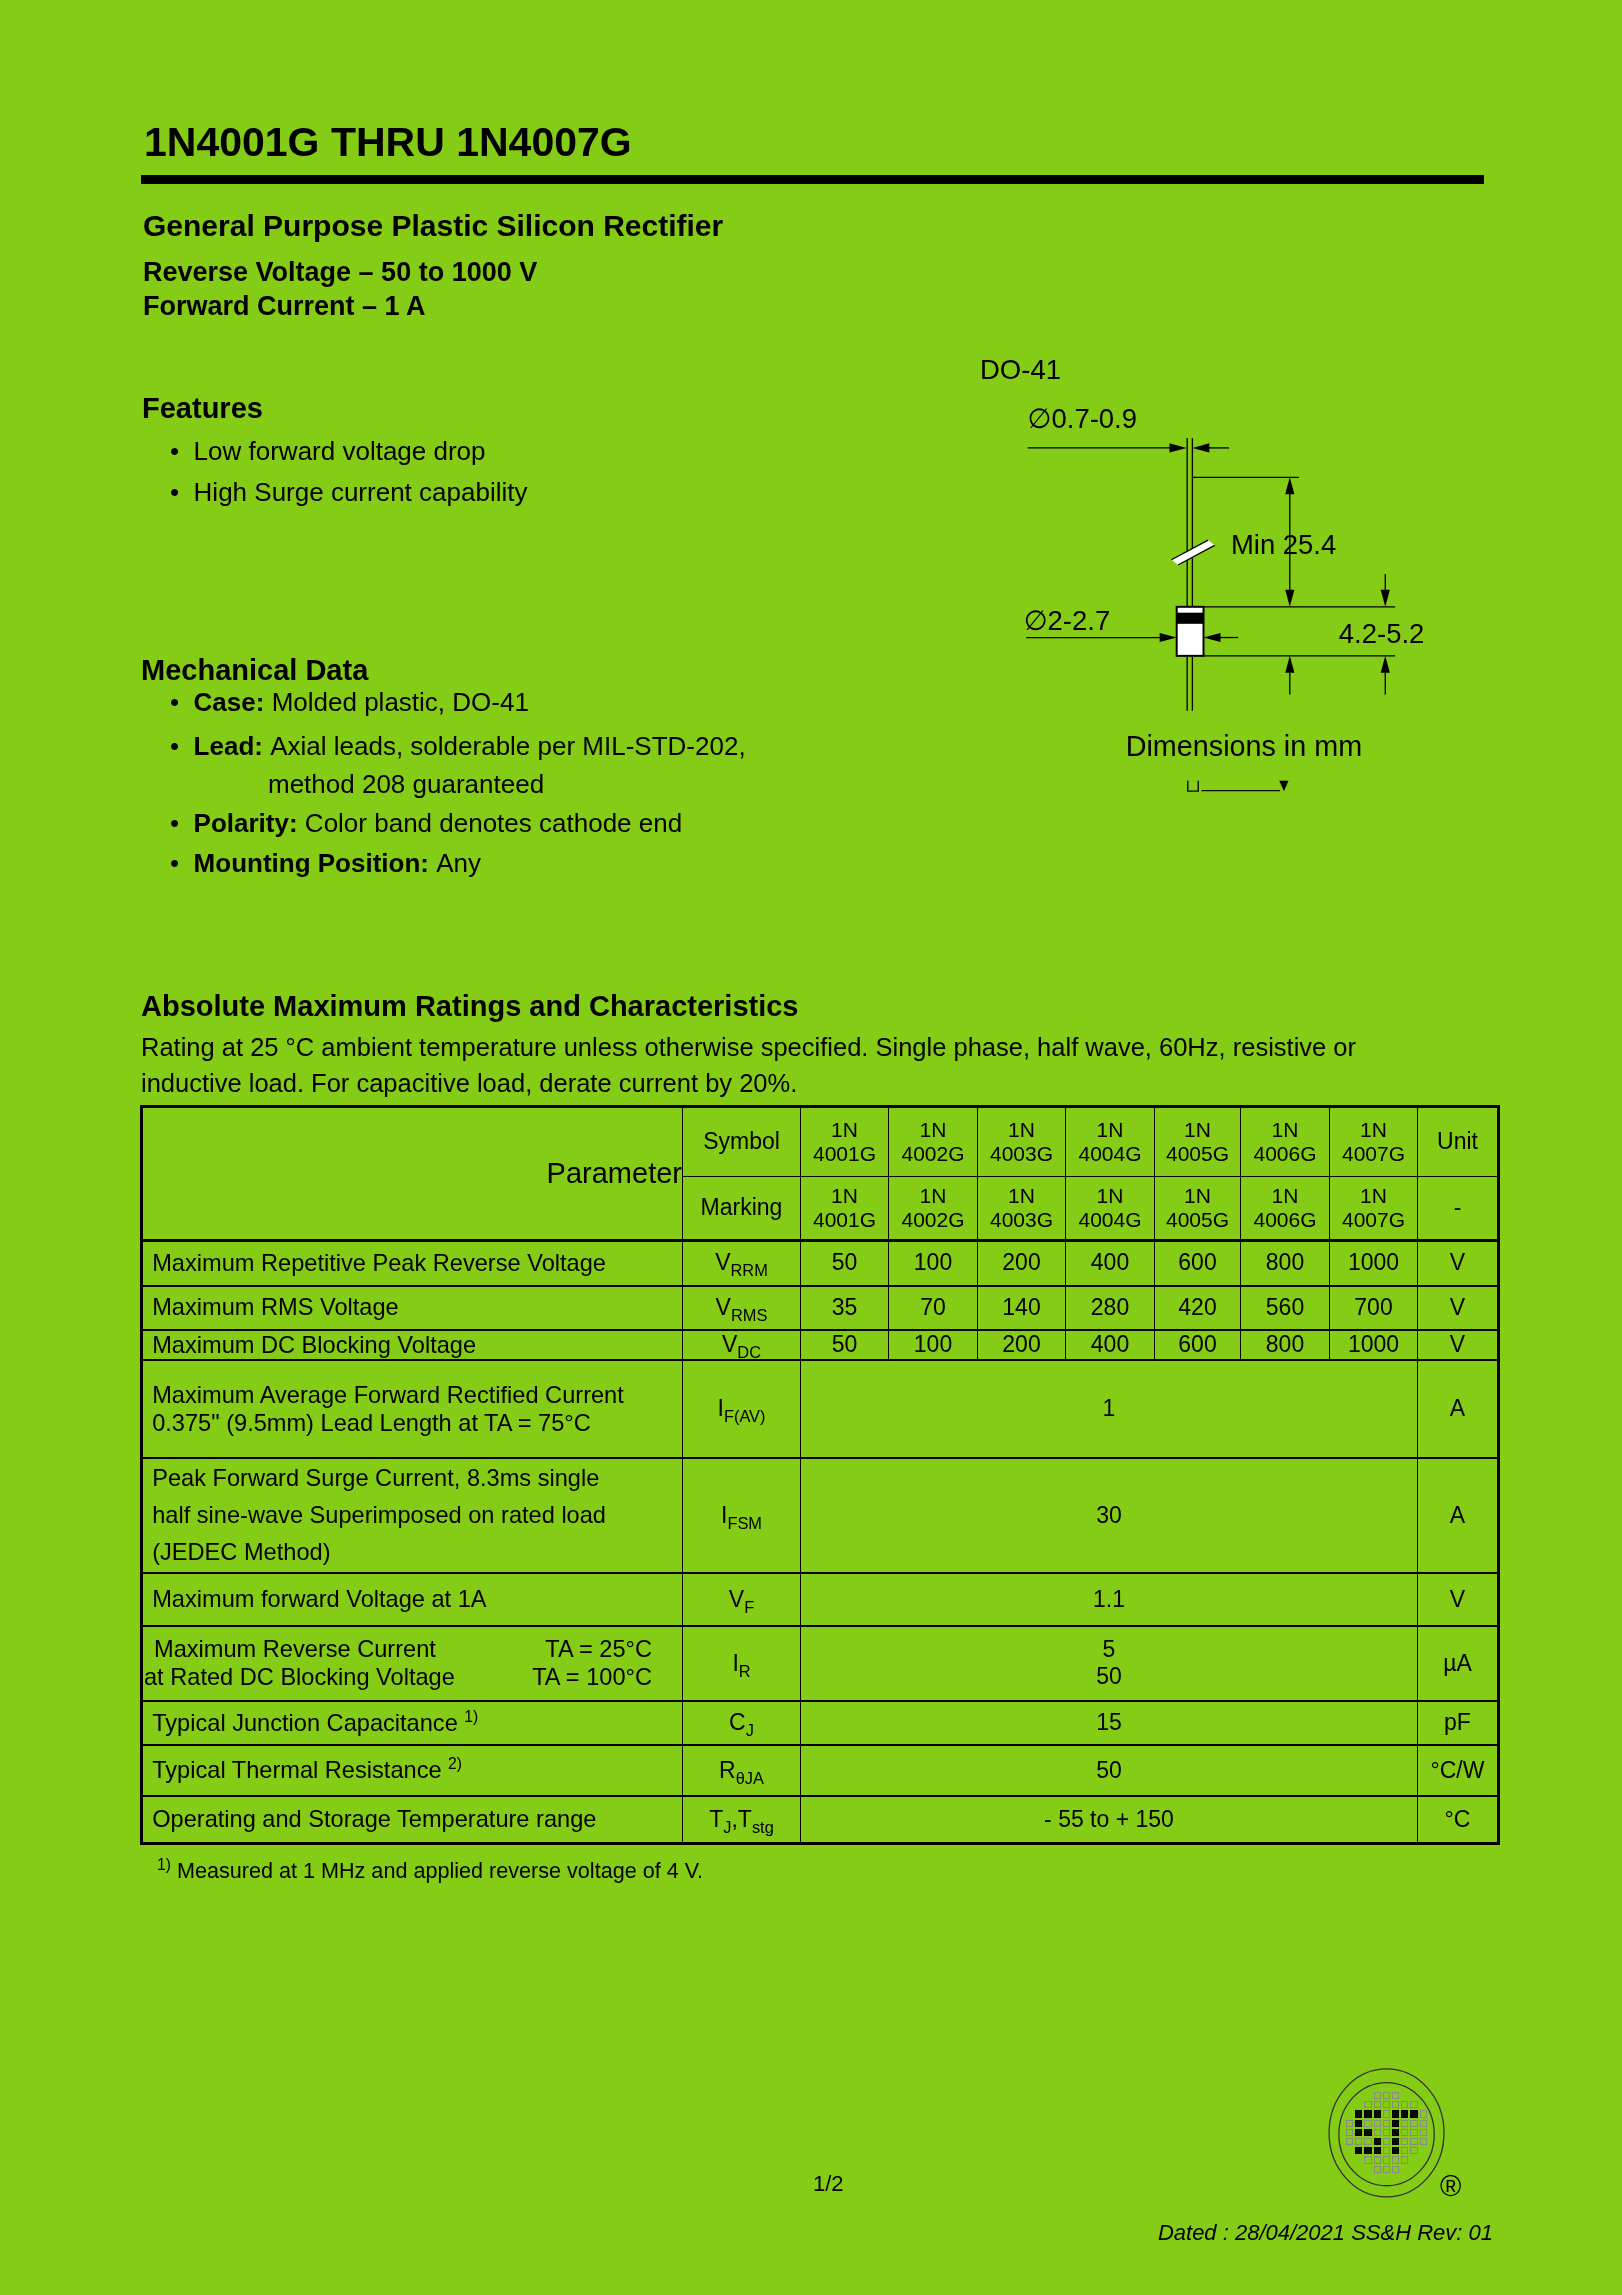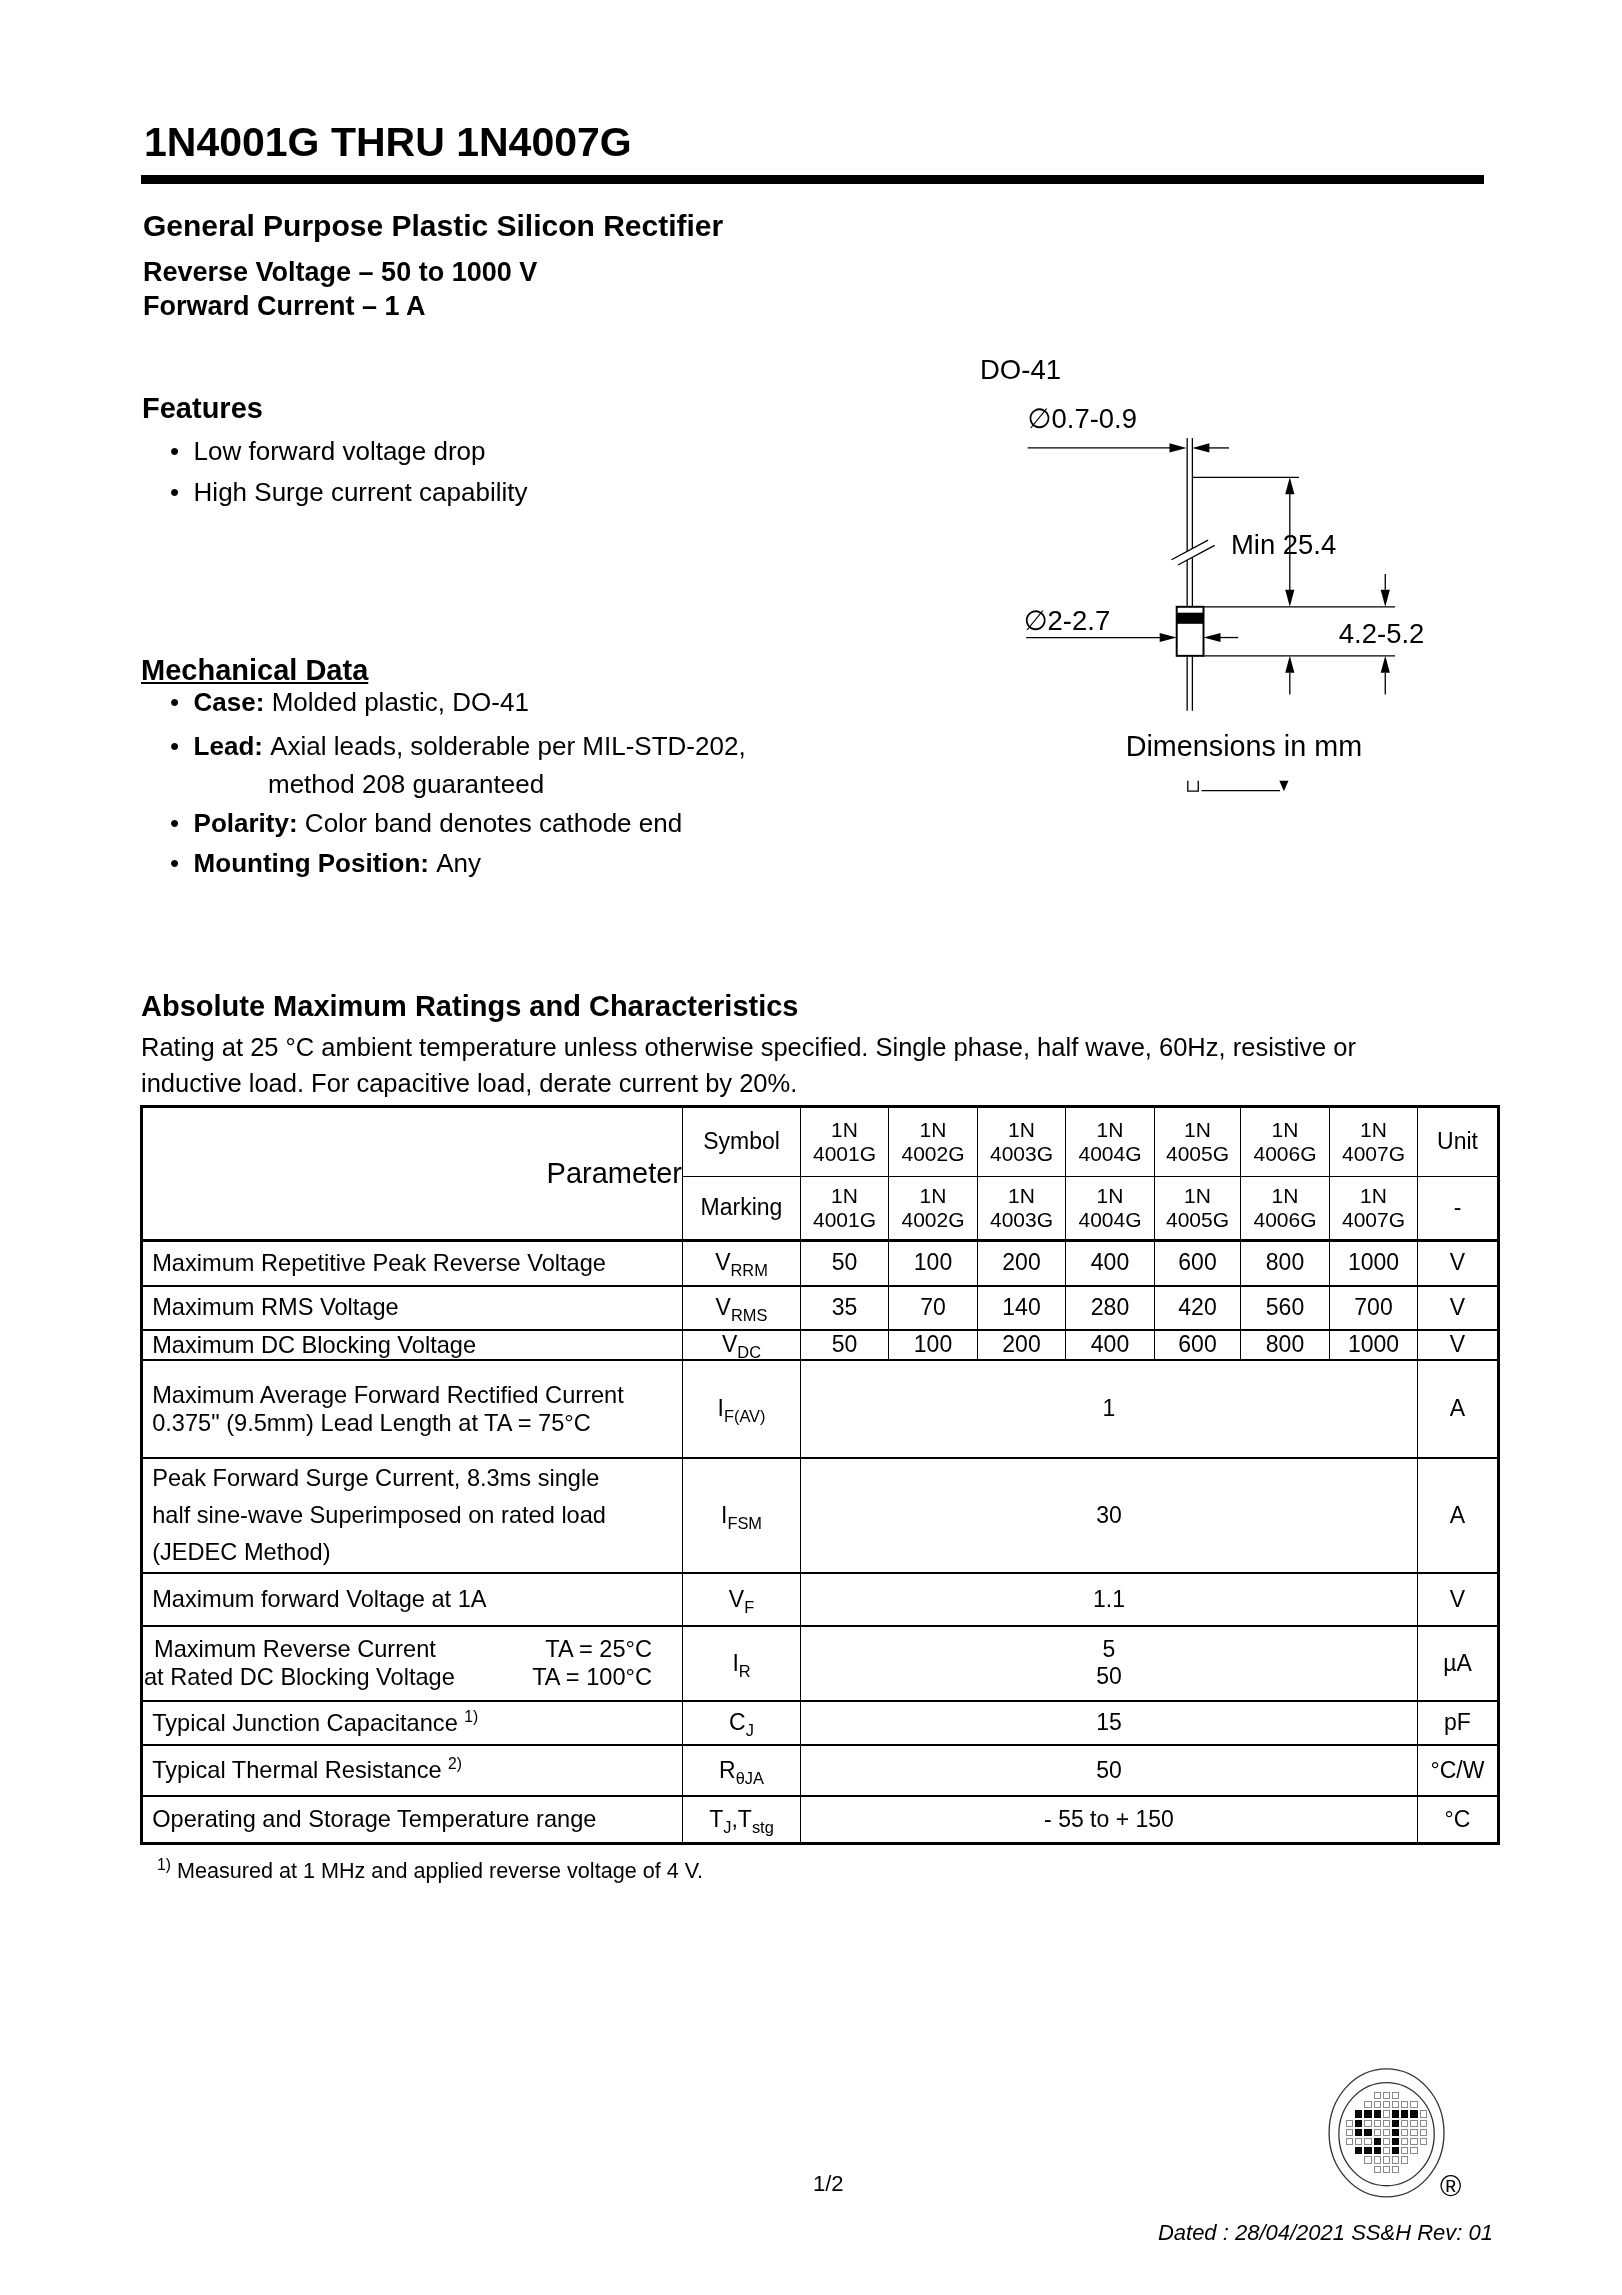--- a/index.html
+++ b/index.html
@@ -1,16 +1,16 @@
 <!DOCTYPE html>
 <html style="font-size:10.5px"><head>
 <meta charset="utf-8">
 <style>
   html,body{margin:0;padding:0;background:#777;}
-  .page{position:relative;width:1623px;height:2295px;background:#ffffff;
+  .page{position:relative;width:1623px;height:2295px;background:#84cc16;
         font-family:"Liberation Sans","DejaVu Sans",sans-serif;color:#000;overflow:hidden;}
   .abs{position:absolute;}
   .b{font-weight:bold;}
   .it{font-style:italic;text-align:right;}
   .rule{background:#000;}
   .bullet-row{display:flex;align-items:flex-start;}
   .bullet-dot{width:23.6px;font-size:26px;line-height:1.15;}
   .bullet-text{font-size:26px;line-height:1.15;}
   
   table.ratings{border-collapse:collapse;table-layout:fixed;width:1358px;border:3.3px solid #000;}
@@ -99,21 +99,21 @@
 
     <line x1="274" y1="443" x2="274" y2="527" stroke="#000" stroke-width="2"></line>
     <line x1="282" y1="443" x2="282" y2="527" stroke="#000" stroke-width="2"></line>
     <text x="180" y="596" font-size="44">Dimensions in mm</text>
 
     <path d="M275,634 L275,650 L291,650 L291,634" fill="none" stroke="#000" stroke-width="2"></path>
     <line x1="296" y1="649" x2="416" y2="649" stroke="#000" stroke-width="2"></line>
     <polygon points="422,650 415,634 429,634" fill="#000"></polygon>
   </svg>
 
-  <div class="abs b" style="left:141px;top:656px;font-size:29px;line-height:1;text-decoration:underline;">Mechanical Data</div>
+  <div class="abs b" style="left:141px;top:656px;font-size:29px;line-height:1;">Mechanical Data</div>
   <div class="abs bullet-row" style="left:170px;top:688px;">
     <span class="bullet-dot">•</span>
     <span class="bullet-text"><span class="b">Case:</span>&nbsp;<span>Molded plastic, DO-41</span></span>
   </div>
   <div class="abs bullet-row" style="left:170px;top:732px;">
     <span class="bullet-dot">•</span>
     <span class="bullet-text"><span class="b">Lead:</span>&nbsp;<span>Axial leads, solderable per MIL-STD-202,</span></span>
   </div>
   <div class="abs bullet-text" style="left:268px;top:770px;">method 208 guaranteed</div>
   <div class="abs bullet-row" style="left:170px;top:809px;">

